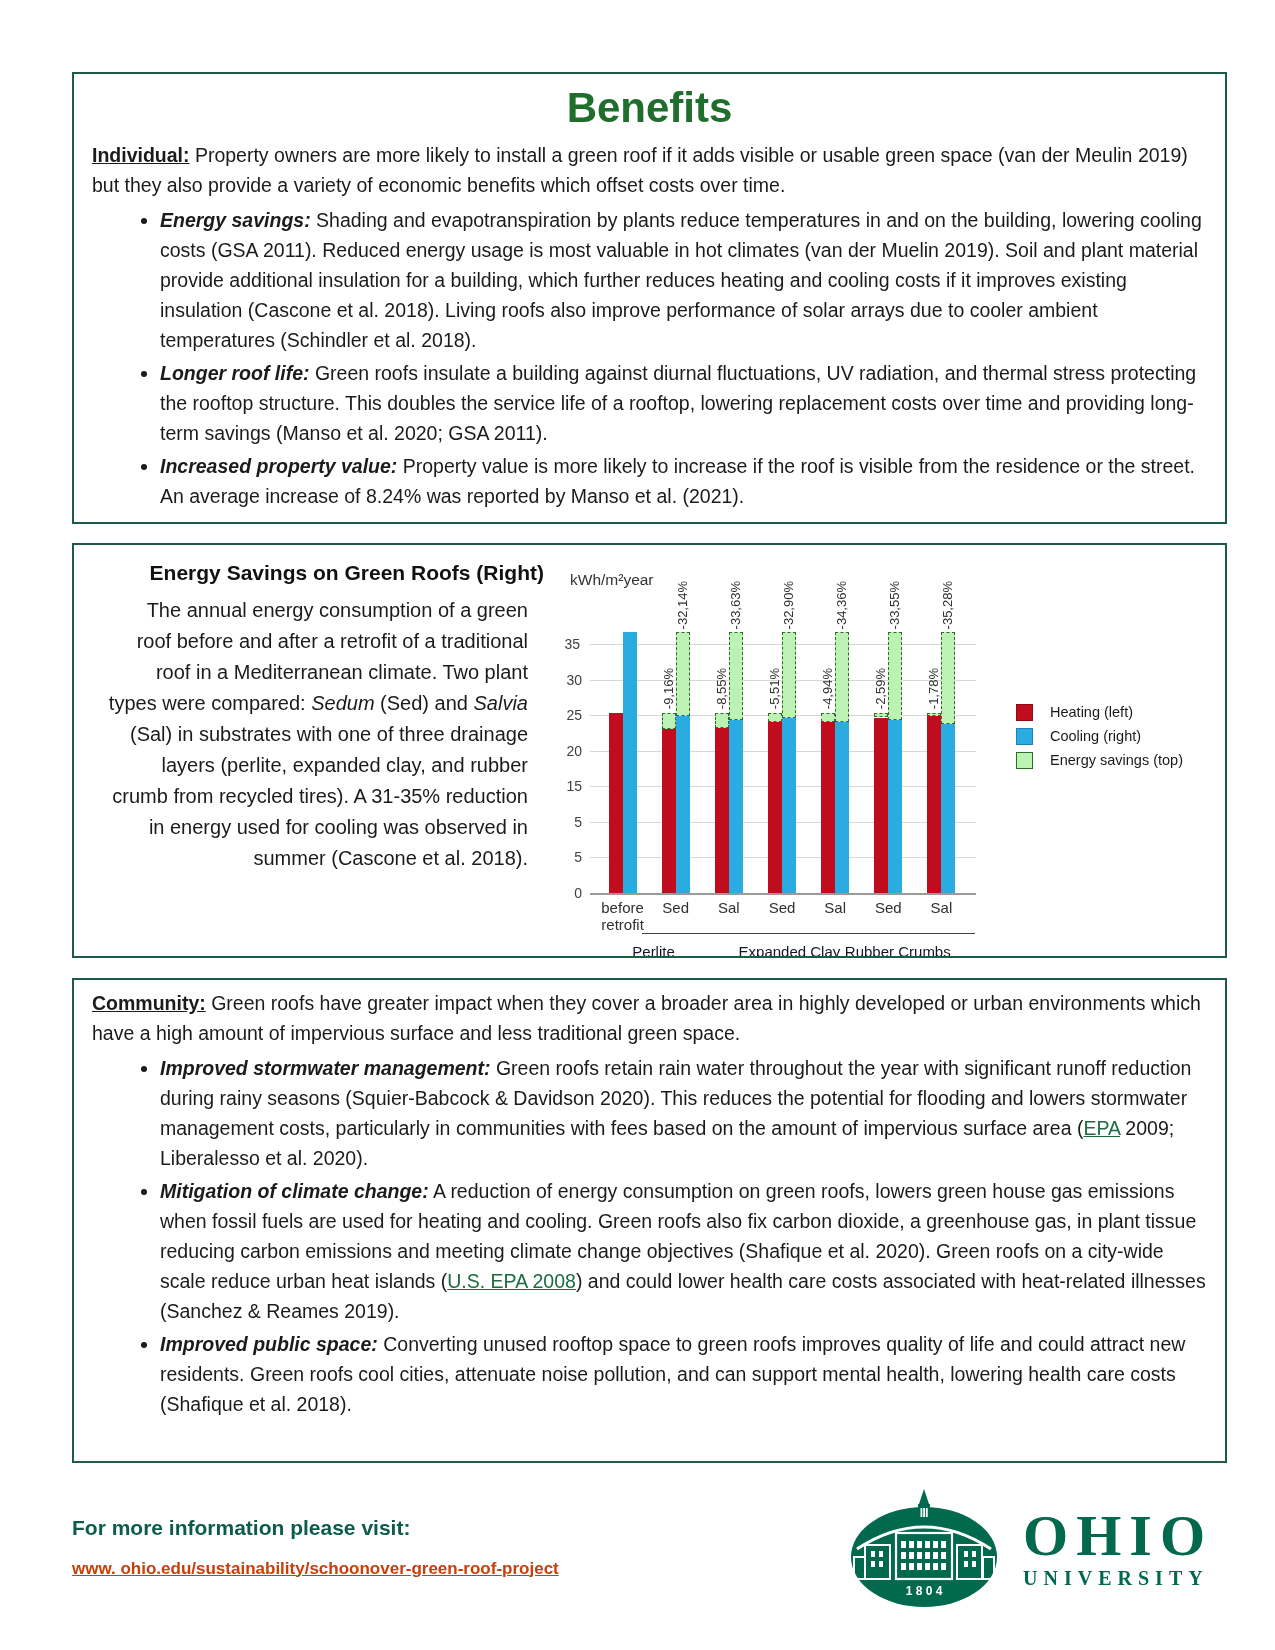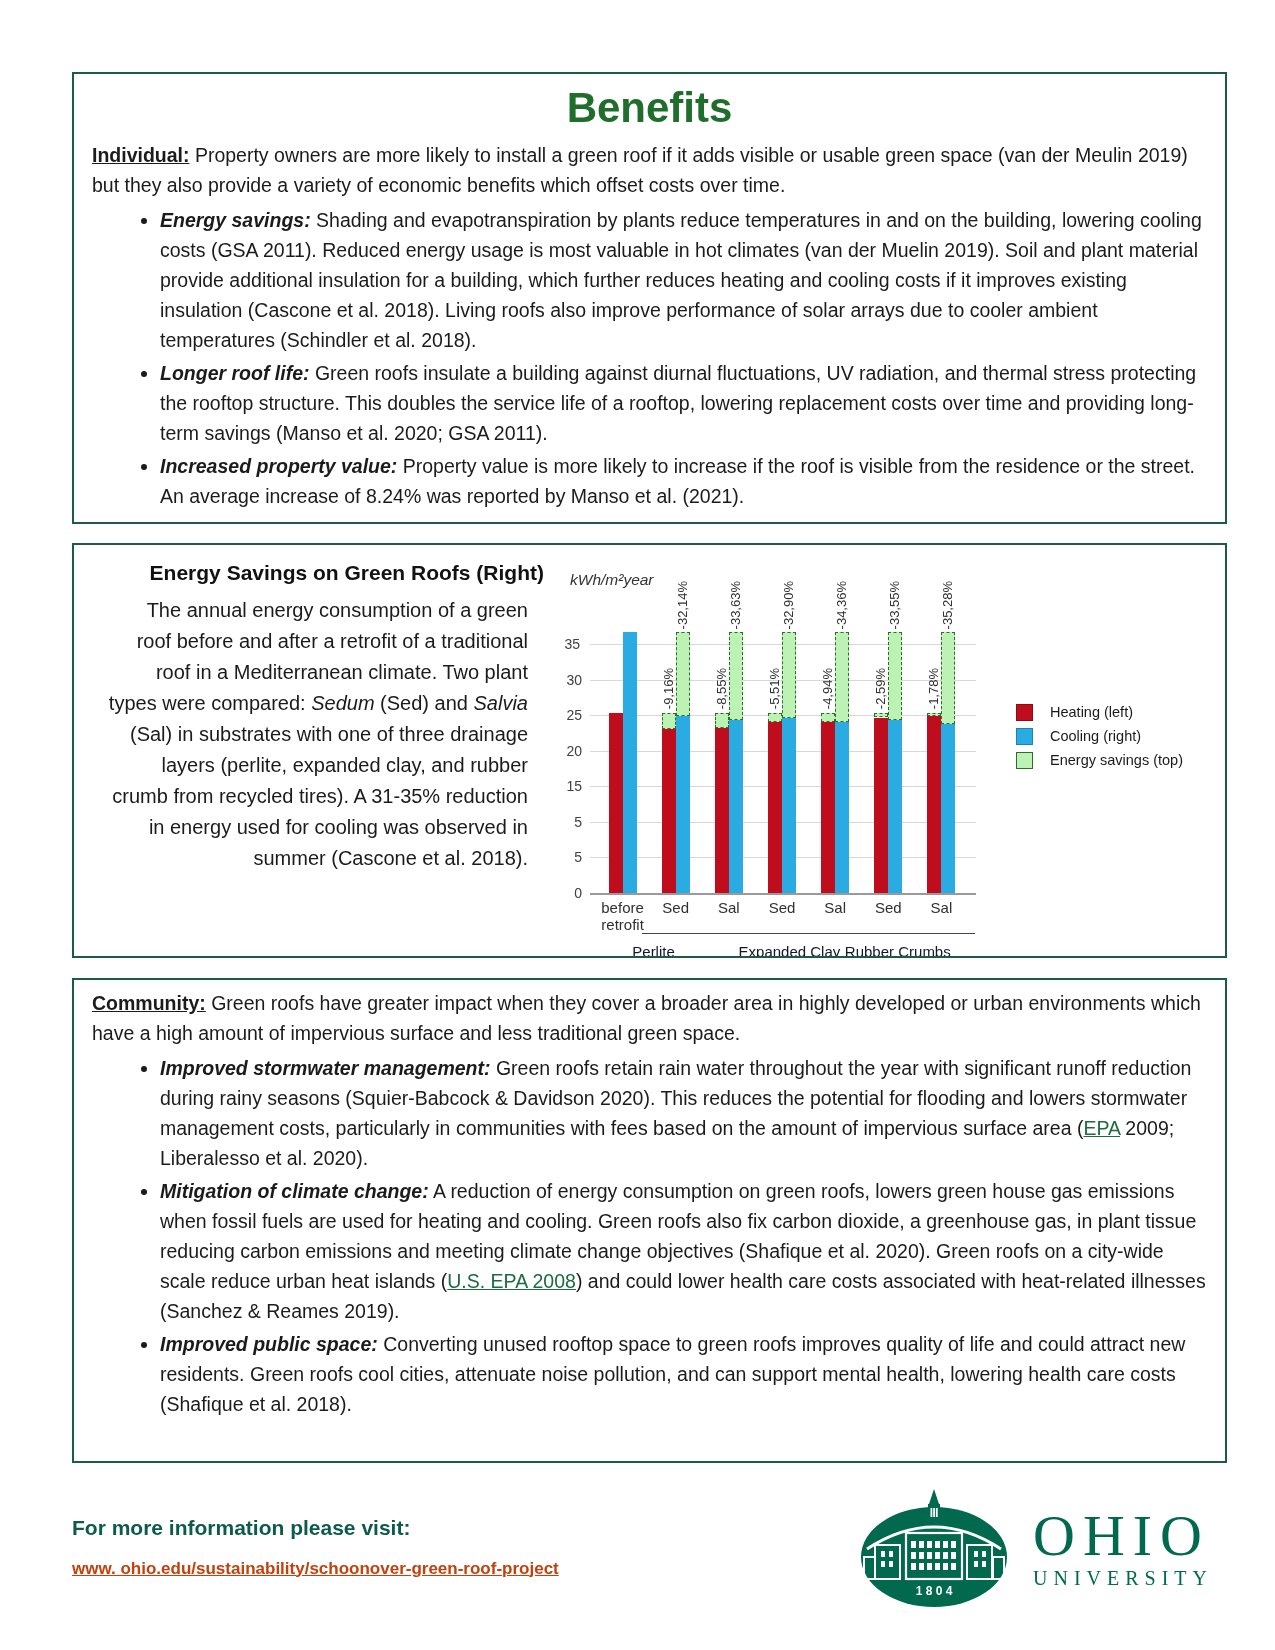--- a/index.html
+++ b/index.html
@@ -31,21 +31,21 @@
   ul.bullets li { margin-bottom:3px; }
   a.greenlink { color:#1d6b40; text-decoration:underline; cursor:pointer; }
 
   
   .chart-left { width:452px; flex:0 0 452px; text-align:right; padding-top:6px; }
   .chart-left h2 { margin:0 0 8px 0; font-size:21px; line-height:28px; font-weight:bold; color:#111; }
   .chart-left p { margin:0 16px; font-size:20px; line-height:31px; }
   .chart-right { position:relative; flex:1 1 auto; }
   #chart-canvas { position:relative; width:645px; height:398px; }
   #chart-canvas .cnode { position:absolute; }
-  .unitlab { position:absolute; left:26px; top:12px; font-size:15.5px; color:#333;font-style:italic; }
+  .unitlab { position:absolute; left:26px; top:12px; font-size:15.5px; color:#333; }
   .gridline { height:1px; background:#d8d8d8; }
   .axisline { height:2px; background:#9a9a9a; }
   .ytick { font-size:14px; color:#404040; text-align:right; line-height:18px; }
   .bar.heat { background:#c00d1e; }
   .bar.cool { background:#2aabe2; }
   .cap { background:#bcf2b4; border:1px dashed #2f6b2f; box-sizing:border-box; }
   .pct {
     writing-mode:vertical-rl; transform:rotate(180deg);
     font-size:13px; line-height:15px; color:#303030; white-space:nowrap;
   }
@@ -59,21 +59,21 @@
 
   
   #footer {
     margin:24px 62px 0 72px;
     display:flex; justify-content:space-between; align-items:center;
   }
   .f-line1 { font-size:21px; font-weight:bold; color:#0d5c4b; margin-bottom:9px; }
   .f-url { display:inline-block; font-size:17px; font-weight:bold; color:#c2410c;
            text-decoration:underline; cursor:pointer; }
   .footer-logo { display:flex; align-items:center; }
-  .wordmark { margin-left:24px; }
+  .wordmark { margin-left:24px;font-weight:bold; }
   .ohio { font-family:"Liberation Serif", serif; font-size:58px; line-height:56px;
           letter-spacing:8px; color:#00694E; }
   .univ { font-family:"Liberation Serif", serif; font-size:20px; line-height:22px;
           letter-spacing:6px; color:#00694E; margin-top:3px; }
 </style>
 </head>
 <body>
 
 <section class="box" id="box-individual">
   <h1 class="page-title">Benefits</h1>

